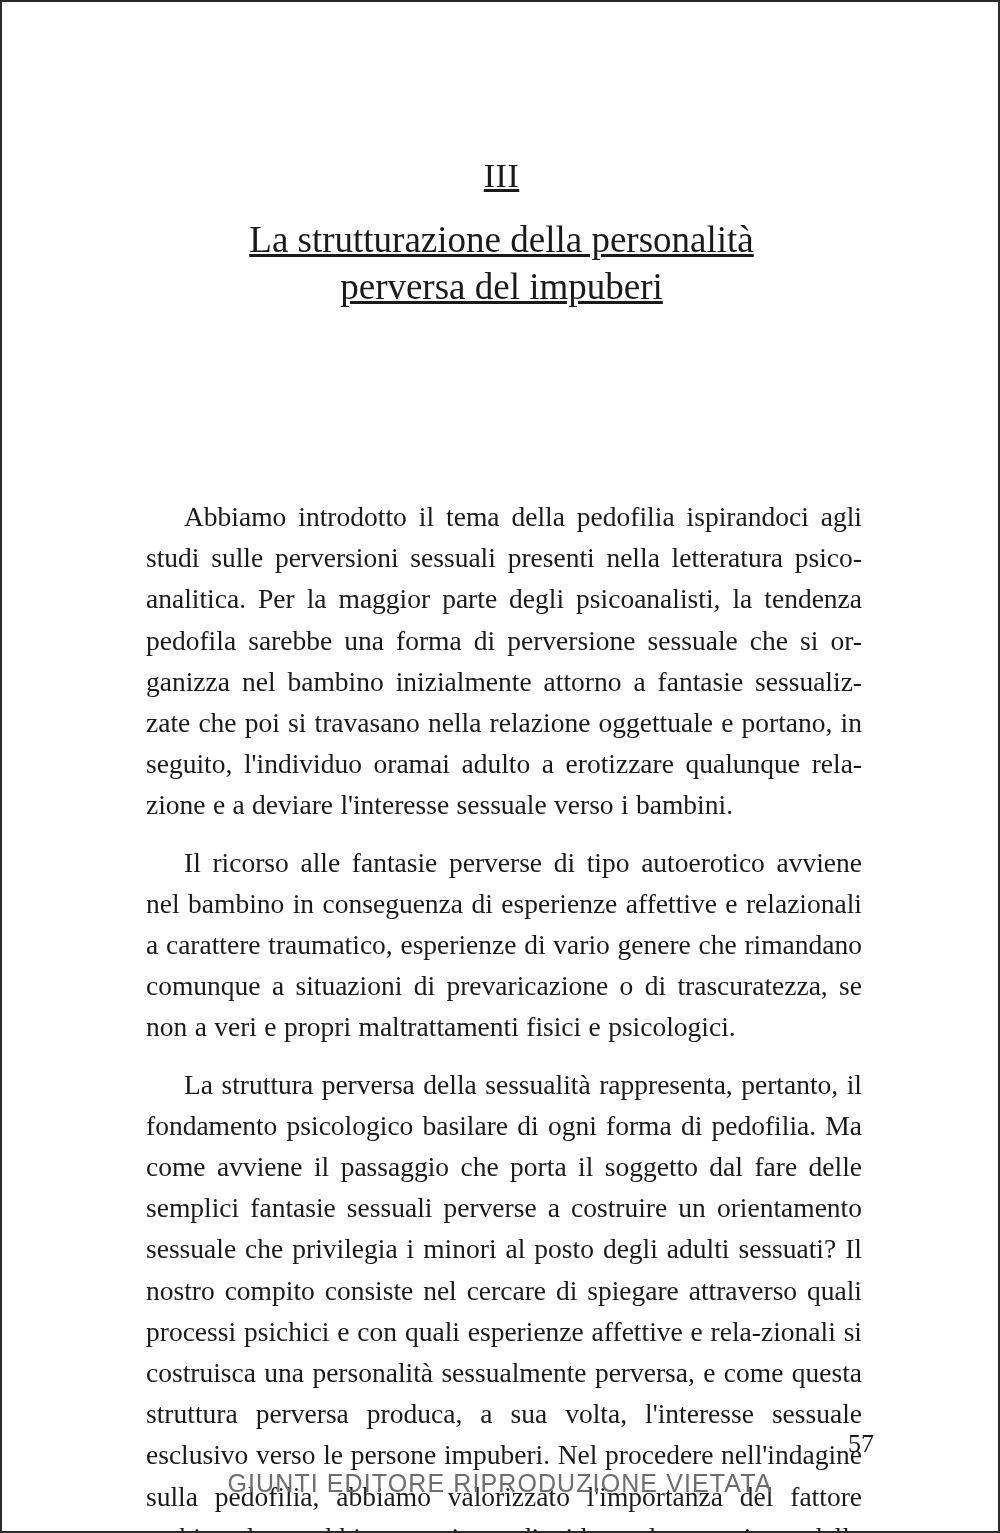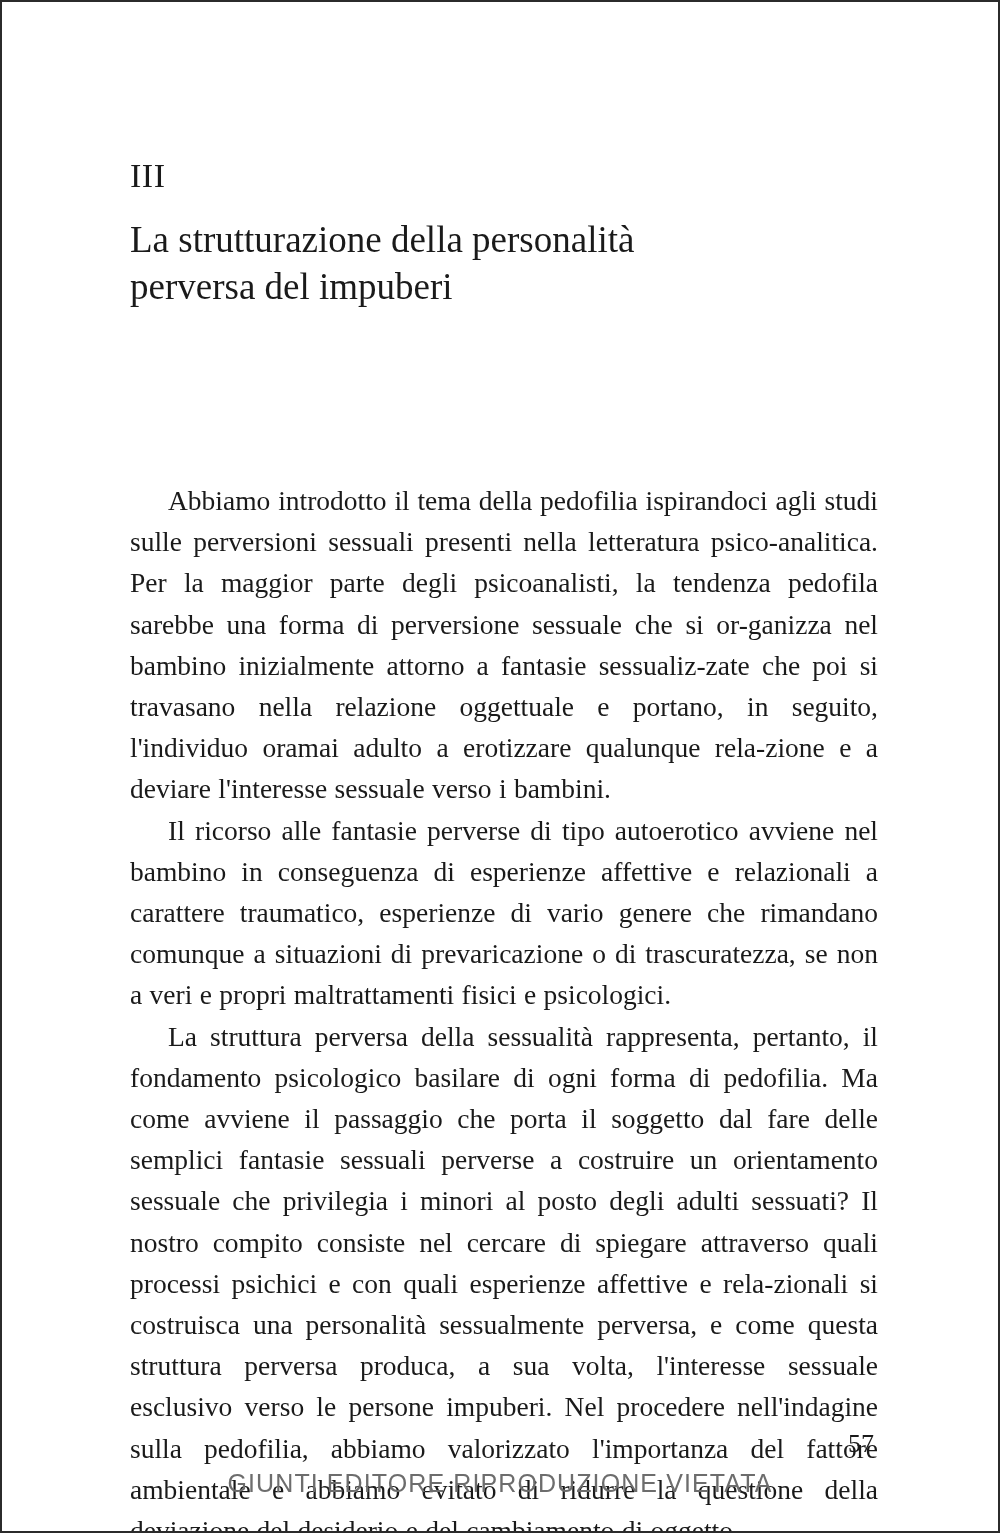--- a/index.html
+++ b/index.html
@@ -19,21 +19,22 @@
     font-family: "Liberation Serif", "DejaVu Serif", serif;
     color: #1a1a1a;
   }
 
   
   .chapter-head {
     position: absolute;
     left: 128px;
     right: 125px;
     top: 152px;
-    text-align: left;
+    text-align: center;
+    text-decoration: underline;
   }
 
   .chapter-number {
     font-size: 34px;
     line-height: 44px;
     letter-spacing: 0.5px;
     color: #1a1a1a;
     font-family: "Liberation Serif", "DejaVu Serif", serif;
   }
 
@@ -51,21 +52,21 @@
 
   
   .body-block {
     position: absolute;
     left: 128px;
     top: 478px;
     width: 748px;
   }
 
   .body-block p {
-    margin: 0;
+    margin: 16px;
     font-size: 27.5px;
     line-height: 41.2px;
     text-align: justify;
     text-indent: 38px;
     text-justify: inter-word;
     color: #1a1a1a;
     -webkit-hyphens: none;
     hyphens: none;
     word-spacing: 0.5px;
   }

